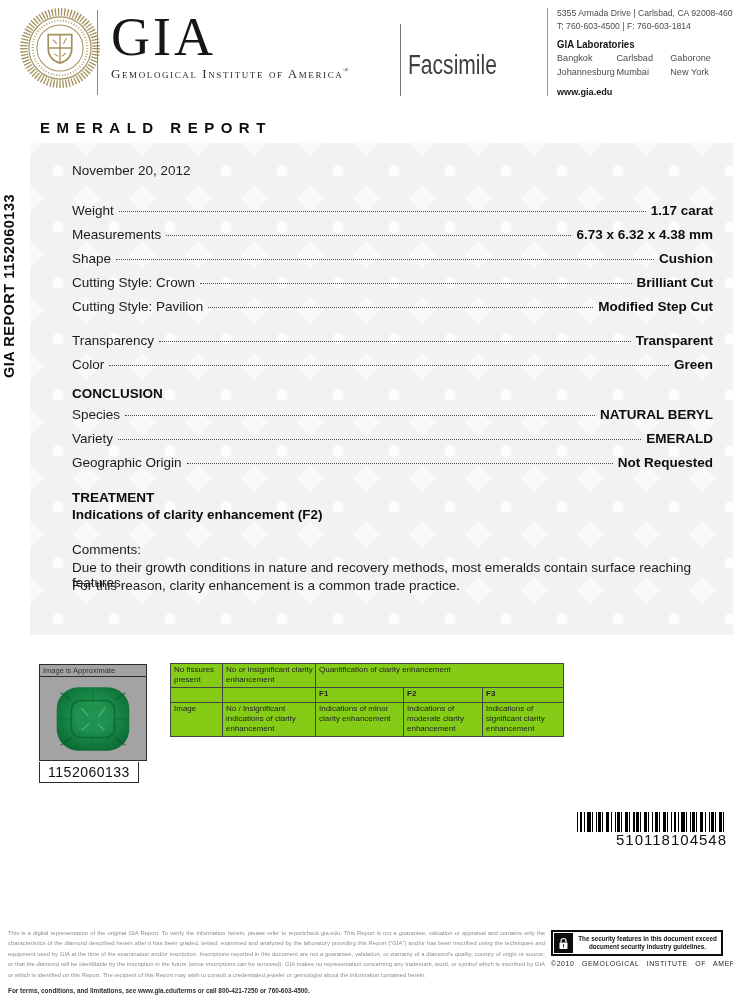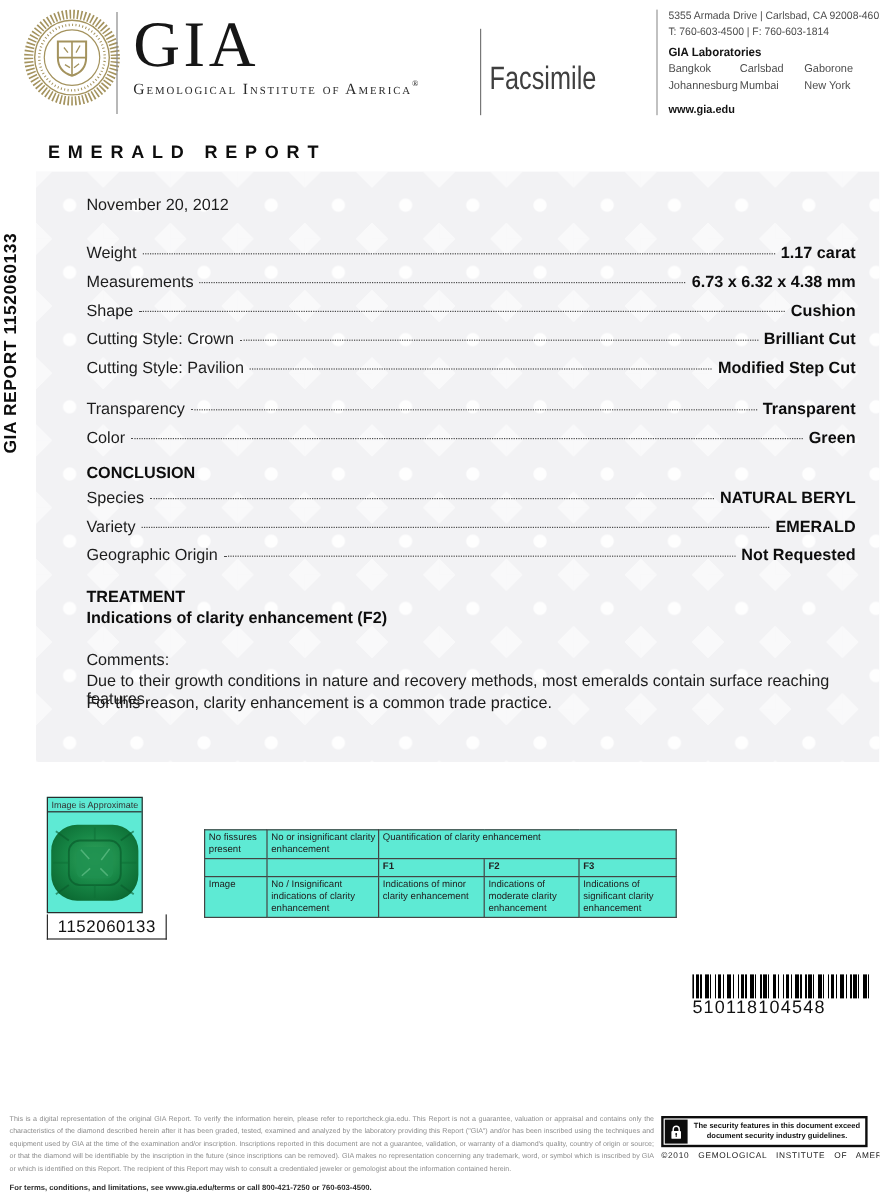--- a/index.html
+++ b/index.html
@@ -46,40 +46,40 @@
            background-size:56px 56px; }
   .panel-date { position:absolute; left:42px; top:20px; font-size:13.5px; color:#1c1c1c; }
   .spec-row { position:absolute; left:42px; right:20px; height:17px; display:flex; align-items:baseline; font-size:13.5px; }
   .spec-label { white-space:nowrap; color:#1c1c1c; }
   .spec-leader { flex:1 1 auto; border-bottom:1.6px dotted #4a4a4a; margin:0 5px; transform:translateY(-3px); min-width:20px; }
   .spec-value { white-space:nowrap; font-weight:bold; color:#0d0d0d; }
   .sec-head { position:absolute; left:42px; font-size:13.5px; font-weight:bold; color:#0d0d0d; }
   .comments-line { position:absolute; left:42px; right:20px; font-size:13.5px; color:#1c1c1c; }
 
   
-  .gembox { position:absolute; left:39px; top:664px; width:80px; border:1px solid #2c2c2c; background:#5eead4; }
+  .gembox { position:absolute; left:39px; top:664px; width:108px; border:1px solid #2c2c2c; background:#a3a3a3; }
   .gembox-caption { font-size:7.5px; color:#333; padding:1px 0 1px 3px; border-bottom:1px solid #2c2c2c; }
   .gembox-img { height:83px; display:flex; align-items:center; justify-content:center; }
   .gem-number { position:absolute; left:39px; top:762px; width:100px; height:21px; border:1px solid #2c2c2c;
                 border-top:none; background:#fff; display:flex; align-items:center; justify-content:center;
                 font-size:14px; color:#111; letter-spacing:.5px; }
 
   
   .ctable { position:absolute; left:170px; top:663px; border-collapse:collapse; table-layout:fixed; width:393px;
-            font-size:8px; line-height:1.28; color:#222; background:#5eead4;margin-top:28px; }
+            font-size:8px; line-height:1.28; color:#222; background:#84cc16; }
   .ctable td { border:1px solid #444; padding:1px 2px 2px 3px; vertical-align:top; }
   .ctable .grade { font-weight:bold; }
 
   
   .barcode { position:absolute; left:577px; top:812px; width:150px; height:20px;
              background-image:
                repeating-linear-gradient(90deg,#000 0 1.2px, transparent 1.2px 2.6px, #000 2.6px 5.4px,
                  transparent 5.4px 6.6px, #000 6.6px 7.6px, transparent 7.6px 10.4px, #000 10.4px 13.6px,
                  transparent 13.6px 14.8px, #000 14.8px 15.8px, transparent 15.8px 18.8px); }
-  .barcode-number { position:absolute; left:577px; top:831px; width:150px; text-align:left;
+  .barcode-number { position:absolute; left:577px; top:831px; width:150px; text-align:right;
                     font-size:15px; color:#111; letter-spacing:1px; }
 
   
   .disclaimer { position:absolute; left:8px; top:928px; width:537px; font-size:5.9px; line-height:10.4px;
                 color:#8d8d8d; text-align:justify; transform:scaleX(1); }
   .terms { position:absolute; left:8px; top:987px; font-size:6.4px; font-weight:bold; color:#2e2e2e; }
 
   .secbox { position:absolute; left:551px; top:930px; width:172px; height:26px; border:2px solid #0c0c0c;
             background:#fff; display:flex; align-items:center; }
   .lock-tile { width:19px; height:20px; background:#0c0c0c; margin:1px; flex:0 0 auto;

